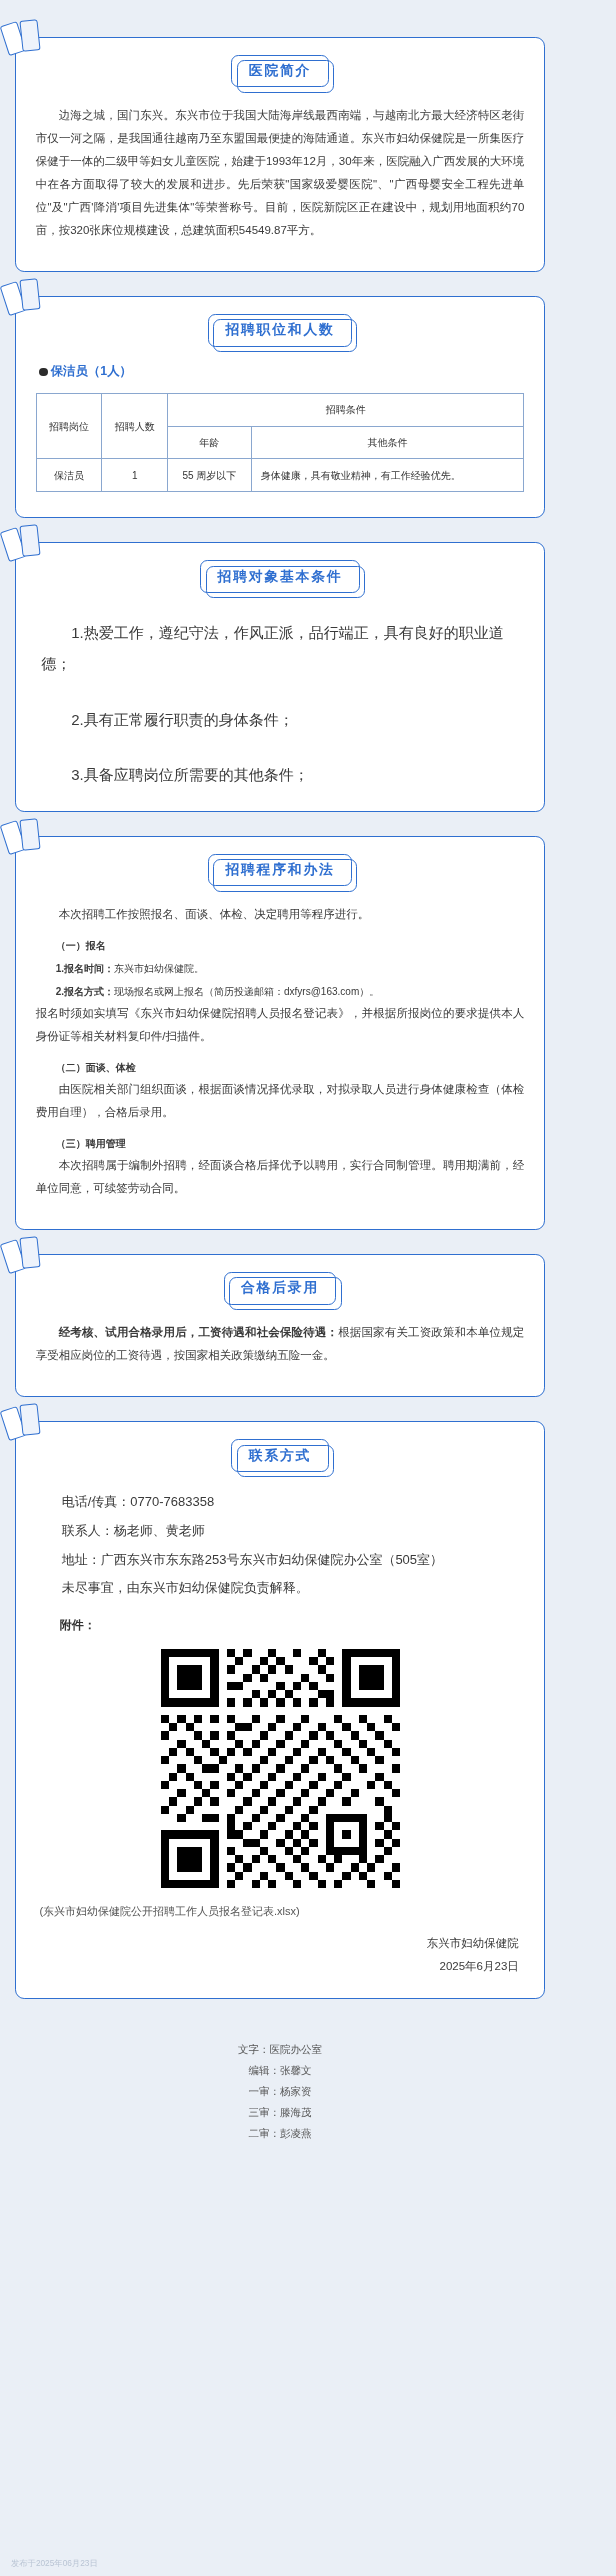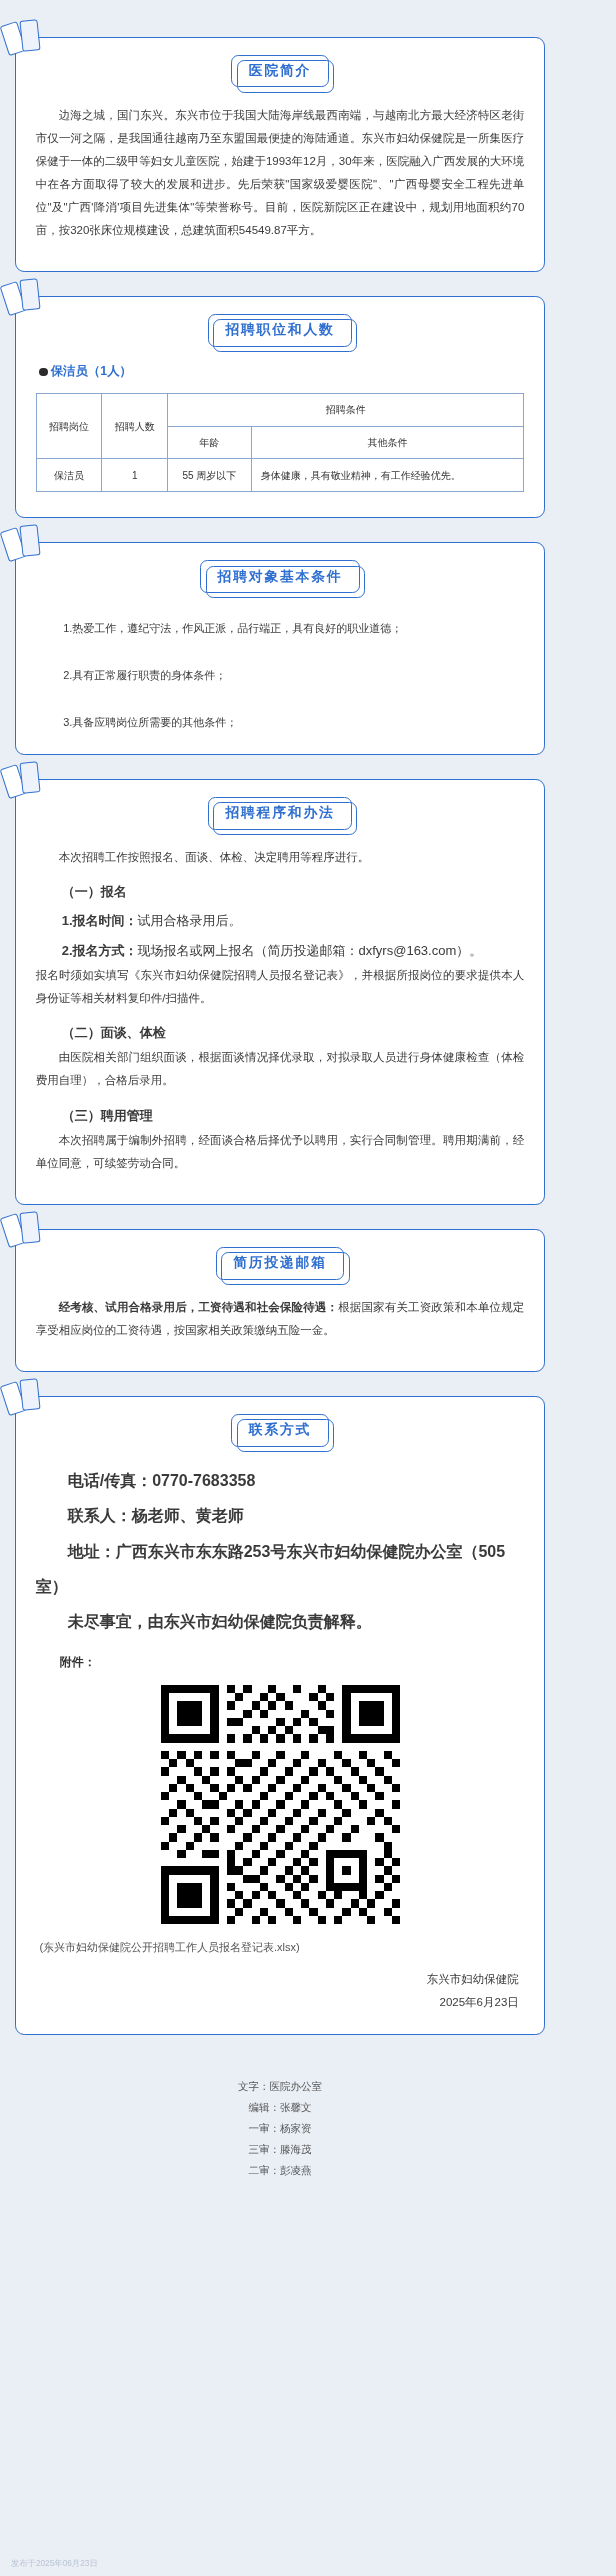--- a/index.html
+++ b/index.html
@@ -112,43 +112,42 @@
     padding: 8.3px 5.5px;
     text-align: center;
     font-weight: normal;
     line-height: 1.5;
   }
   table.recruit th { background: #ffffff; }
   table.recruit td.left { text-align: left; padding-left: 9.2px; }
 
   ul.plain { margin: 1.8px 0 0 0; padding: 0 0 0 5.5px; list-style: none; }
   ul.plain li {
-    font-size: 11px;
+    font-size: 15px;
     line-height: 2.1;
     color: #3a3a3a;
     text-indent: 2em;
     margin-top: 24px;
   }
 
   .sub-head {
-    font-size: 13px;
+    font-size: 10px;
     line-height: 2.1;
     margin: 1.8px 0 0 0;
     text-indent: 2em;
     color: #3a3a3a;
   }
   .lbl-b { font-weight: bold; }
 
   .contact-line {
-    font-size: 16px;
+    font-size: 13px;
     line-height: 2.2;
     text-indent: 2em;
     color: #3a3a3a;
     margin: 0;
-    font-weight: bold;
   }
   .attach-label {
     font-size: 12px;
     font-weight: bold;
     text-indent: 2em;
     margin: 14.7px 0 5.5px 0;
     color: #333;
   }
   .qr-wrap { text-align: center; margin: 9.2px 0 7.3px 0; }
   .qr {
@@ -257,41 +256,41 @@
         <i class="a"></i>
         <i class="b"></i>
       </div>
     <div class="title-wrap">
       <span class="title-badge shadowed">招聘程序和办法</span>
     </div>
     <p class="body">本次招聘工作按照报名、面谈、体检、决定聘用等程序进行。</p>
 
     <p class="sub-head lbl-b">（一）报名</p>
     <p class="sub-head">
-      <span class="lbl-b">1.报名时间：</span><span>试用合格录用后。</span>
+      <span class="lbl-b">1.报名时间：</span><span>东兴市妇幼保健院。</span>
     </p>
     <p class="sub-head">
       <span class="lbl-b">2.报名方式：</span><span>现场报名或网上报名（简历投递邮箱：dxfyrs@163.com）。</span>
     </p>
     <p class="body noindent">报名时须如实填写《东兴市妇幼保健院招聘人员报名登记表》，并根据所报岗位的要求提供本人身份证等相关材料复印件/扫描件。</p>
 
     <p class="sub-head lbl-b">（二）面谈、体检</p>
     <p class="body">由医院相关部门组织面谈，根据面谈情况择优录取，对拟录取人员进行身体健康检查（体检费用自理），合格后录用。</p>
 
     <p class="sub-head lbl-b">（三）聘用管理</p>
     <p class="body">本次招聘属于编制外招聘，经面谈合格后择优予以聘用，实行合同制管理。聘用期满前，经单位同意，可续签劳动合同。</p>
   </div>
 
   <div class="card">
     <div class="clip">
         <i class="a"></i>
         <i class="b"></i>
       </div>
     <div class="title-wrap">
-      <span class="title-badge shadowed">简历投递邮箱</span>
+      <span class="title-badge shadowed">合格后录用</span>
     </div>
     <p class="body">
       <span class="bold">经考核、试用合格录用后，工资待遇和社会保险待遇：</span><span>根据国家有关工资政策和本单位规定享受相应岗位的工资待遇，按国家相关政策缴纳五险一金。</span>
     </p>
   </div>
 
   <div class="card">
     <div class="clip">
         <i class="a"></i>
         <i class="b"></i>

